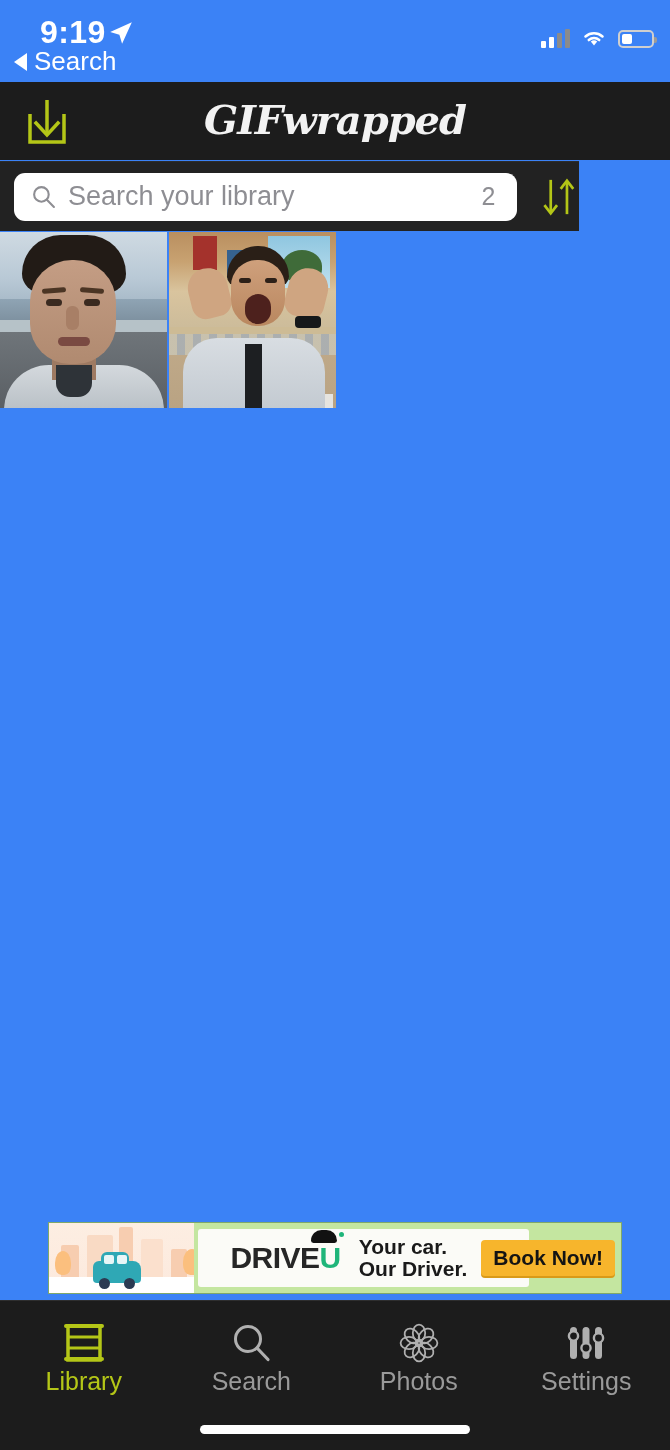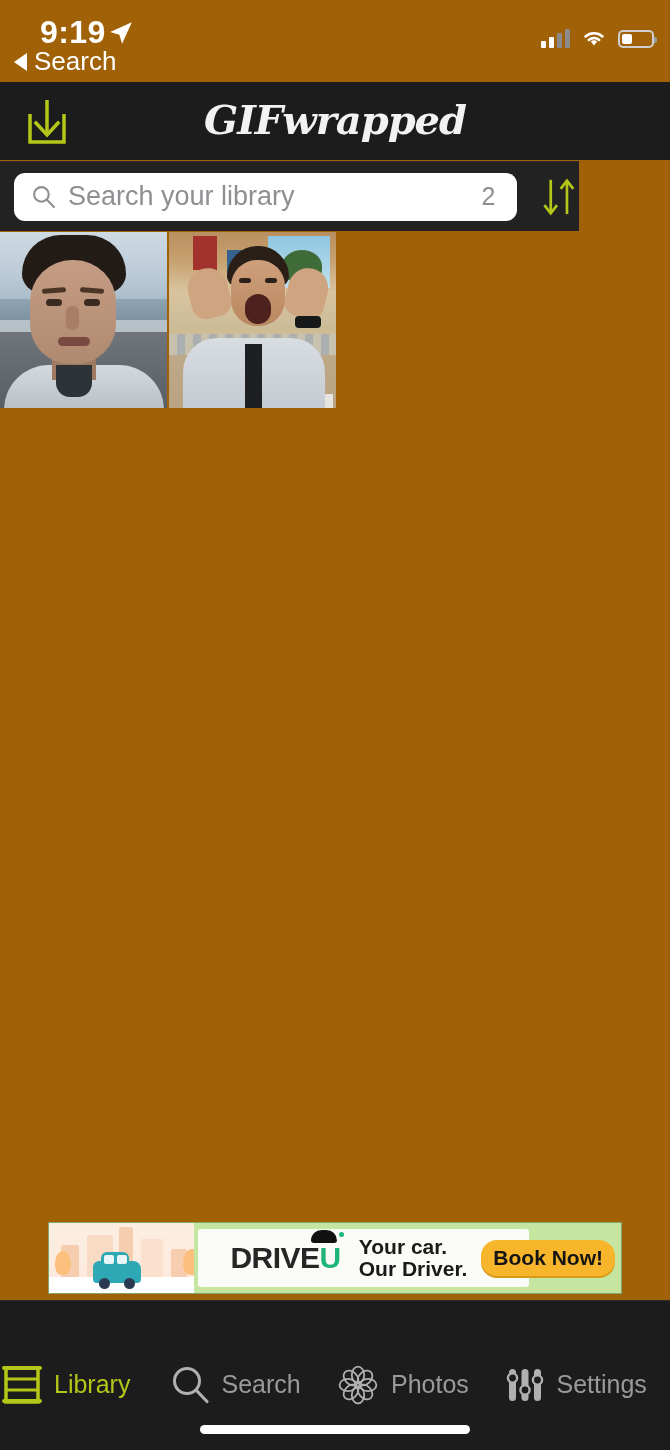--- a/index.html
+++ b/index.html
@@ -2,21 +2,21 @@
 <html><head>
 <meta charset="utf-8">
 <style>
   * { margin:0; padding:0; box-sizing:border-box; }
   html, body {
     width:670px; height:1450px;
     background:#1c1c1c;
     font-family:"Liberation Sans", sans-serif;
     overflow:hidden;
   }
-  .phone { position:relative; width:670px; height:1450px; background:#a16207; }
+  .phone { position:relative; width:670px; height:1450px; background:#3b82f6; }
 
   
   .statusbar { position:absolute; top:0; left:0; width:670px; height:78px; }
   .sb-time {
     position:absolute; left:40px; top:14px;
     font-size:32px; font-weight:600; color:#fff; letter-spacing:0.4px;
   }
   .sb-loc { position:absolute; left:108px; top:20px; width:26px; height:26px; }
   .sb-right { position:absolute; right:16px; top:28px; display:flex; align-items:flex-end; gap:11px; }
   .signal { display:flex; align-items:flex-end; gap:3px; height:20px; }
@@ -130,31 +130,31 @@
     position:relative; margin-left:30px; font-size:30px; font-weight:bold;
     color:#262626; letter-spacing:-0.5px; font-family:"Liberation Sans", sans-serif;
   }
   .ad-brand .u { color:#1fb57a; }
   .ad-logo { position:relative; width:0; }
   .ad-logo .cap { position:absolute; left:-30px; top:-28px; width:26px; height:13px; background:#111; border-radius:13px 13px 3px 3px; }
   .ad-logo .dot { position:absolute; left:-2px; top:-26px; width:5px; height:5px; background:#1fb57a; border-radius:50%; }
   .ad-lines { position:relative; margin-left:18px; line-height:1.05; }
   .ad-lines div { font-size:21px; font-weight:bold; color:#1a1a1a; white-space:nowrap; }
   .ad-cta {
-    position:relative; margin-left:14px; background:#f7b52c; border-radius:16px;
+    position:relative; margin-left:14px; background:#f7b52c; border-radius:4px;
     padding:6px 12px; font-size:21px; font-weight:bold; color:#141414; white-space:nowrap;
     box-shadow:0 2px 0 #d99a18; cursor:pointer;
   }
 
   
   .tabbar {
     position:absolute; left:0; bottom:0; width:670px; height:150px;
     background:#1c1c1c; border-top:1px solid #2e2e2e; display:flex;
   }
-  .tab { flex:1; padding-top:18px; display:flex; flex-direction:row; align-items:center; gap:10px; cursor:pointer; }
+  .tab { flex:1; padding-top:18px; display:flex; flex-direction:column; align-items:center; cursor:pointer; }
   .tab .ico { height:48px; display:flex; align-items:center; justify-content:center; }
   .tab .lbl { font-size:25px; color:#9a9a9a; }
   .tab.active .lbl { color:#b4c617; }
 
   .home-ind { position:absolute; left:50%; transform:translateX(-50%); bottom:16px; width:270px; height:9px; background:#fff; border-radius:5px; }
 </style>
 </head>
 <body>
 
 <div class="phone">

